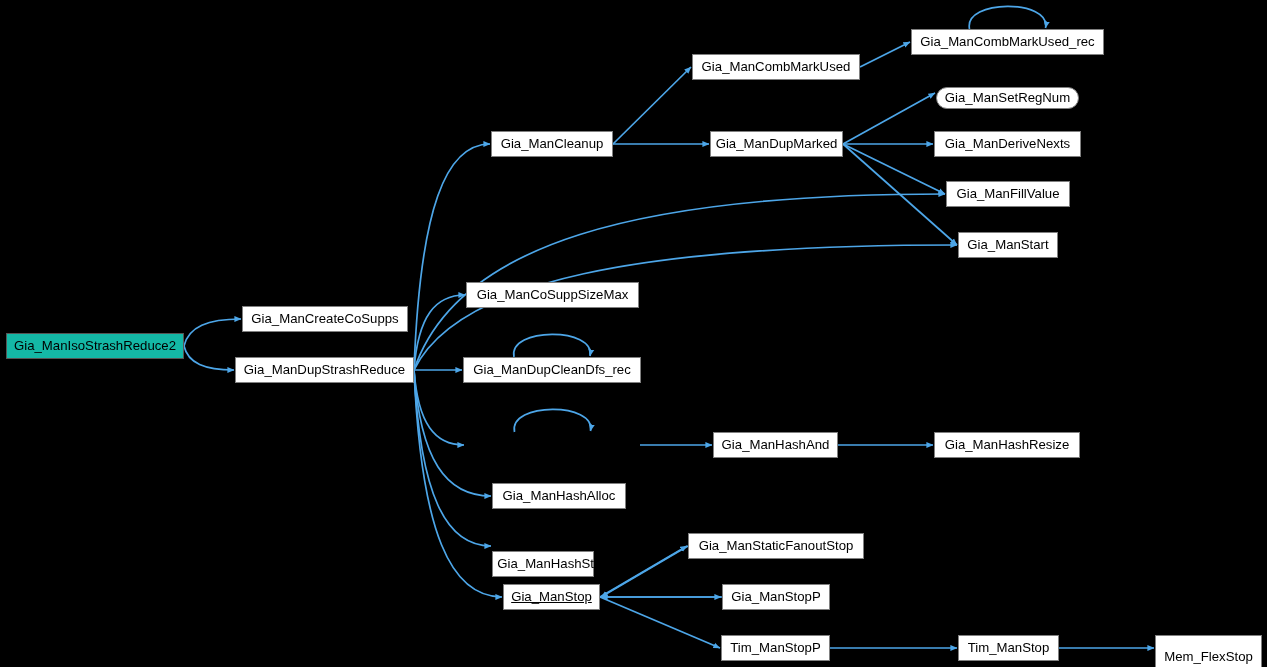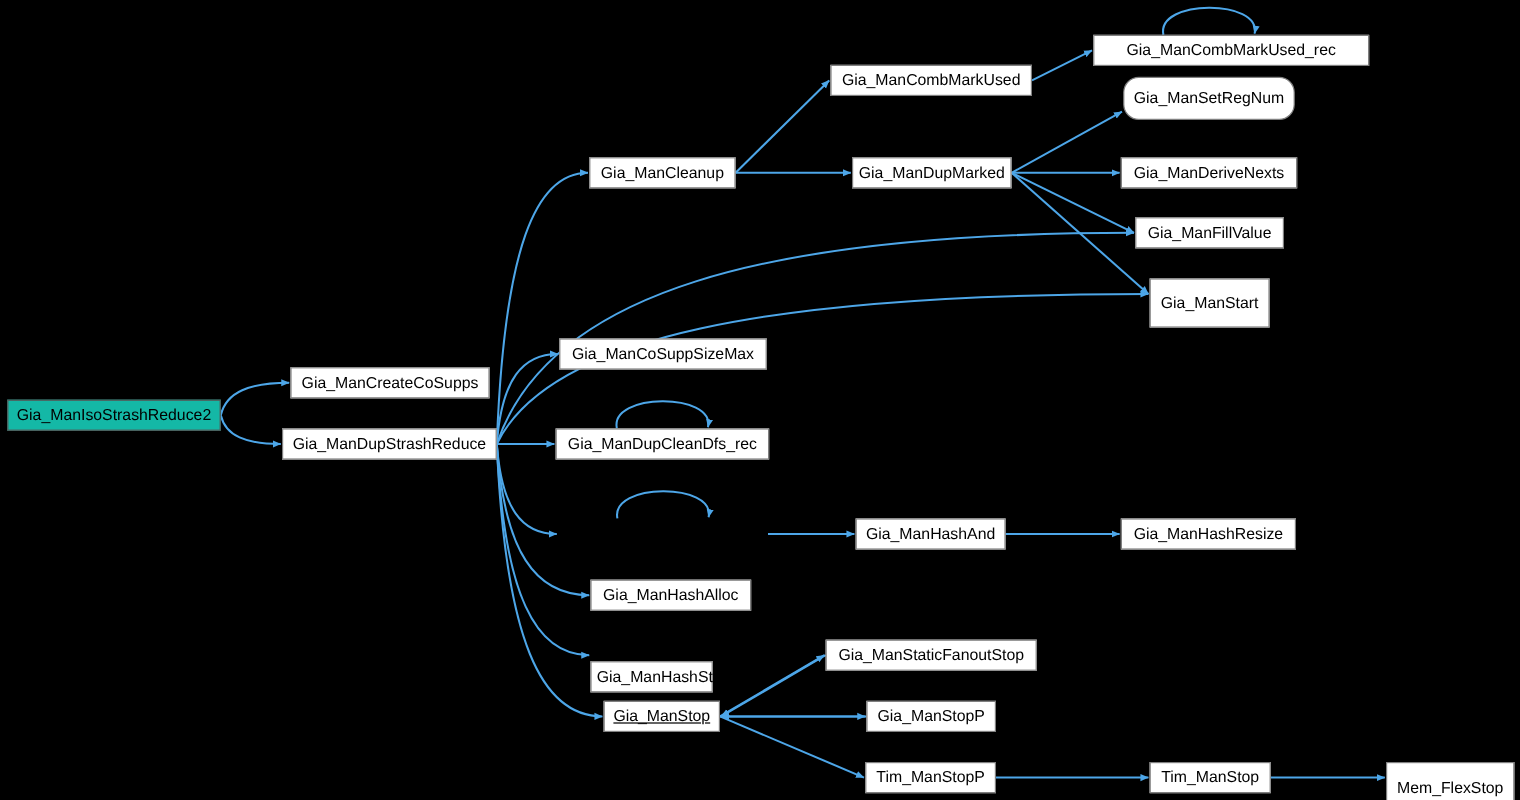--- a/index.html
+++ b/index.html
@@ -125,33 +125,33 @@
     </div>
     <div class="node" style="left: 688px; top: 533px; width: 176px; height: 26px;">
       <span class="node-label">Gia_ManStaticFanoutStop</span>
     </div>
     <div class="node" style="left: 722px; top: 584px; width: 108px; height: 26px;">
       <span class="node-label">Gia_ManStopP</span>
     </div>
     <div class="node" style="left: 721px; top: 635px; width: 109px; height: 26px;">
       <span class="node-label">Tim_ManStopP</span>
     </div>
-    <div class="node" style="left: 911px; top: 29px; width: 230px; height: 26px;">
+    <div class="node" style="left: 911px; top: 29px; width: 193px; height: 26px;">
       <span class="node-label">Gia_ManCombMarkUsed_rec</span>
     </div>
-    <div class="node" style="left: 936px; top: 64px; width: 143px; height: 36px; border-radius: 13px;">
+    <div class="node" style="left: 936px; top: 87px; width: 143px; height: 22px; border-radius: 13px;">
       <span class="node-label">Gia_ManSetRegNum</span>
     </div>
     <div class="node" style="left: 934px; top: 131px; width: 147px; height: 26px;">
       <span class="node-label">Gia_ManDeriveNexts</span>
     </div>
     <div class="node" style="left: 946px; top: 181px; width: 124px; height: 26px;">
       <span class="node-label">Gia_ManFillValue</span>
     </div>
-    <div class="node" style="left: 958px; top: 232px; width: 100px; height: 41px;">
+    <div class="node" style="left: 958px; top: 232px; width: 100px; height: 26px;">
       <span class="node-label">Gia_ManStart</span>
     </div>
     <div class="node" style="left: 934px; top: 432px; width: 146px; height: 26px;">
       <span class="node-label">Gia_ManHashResize</span>
     </div>
     <div class="node" style="left: 958px; top: 635px; width: 101px; height: 26px;">
       <span class="node-label">Tim_ManStop</span>
     </div>
     <div class="node" style="left: 1155px; top: 635px; width: 107px; height: 44px;">
       <span class="node-label">Mem_FlexStop</span>

